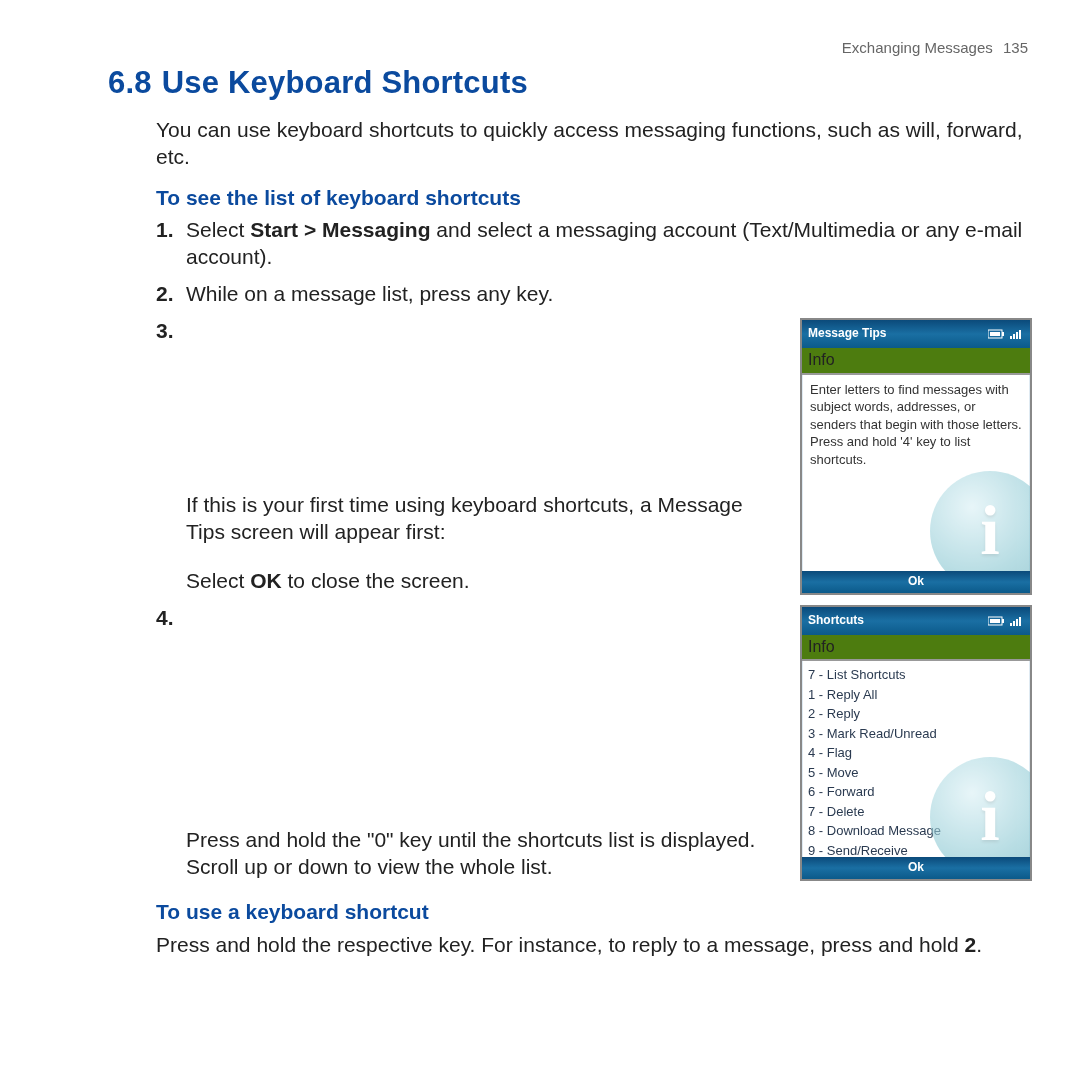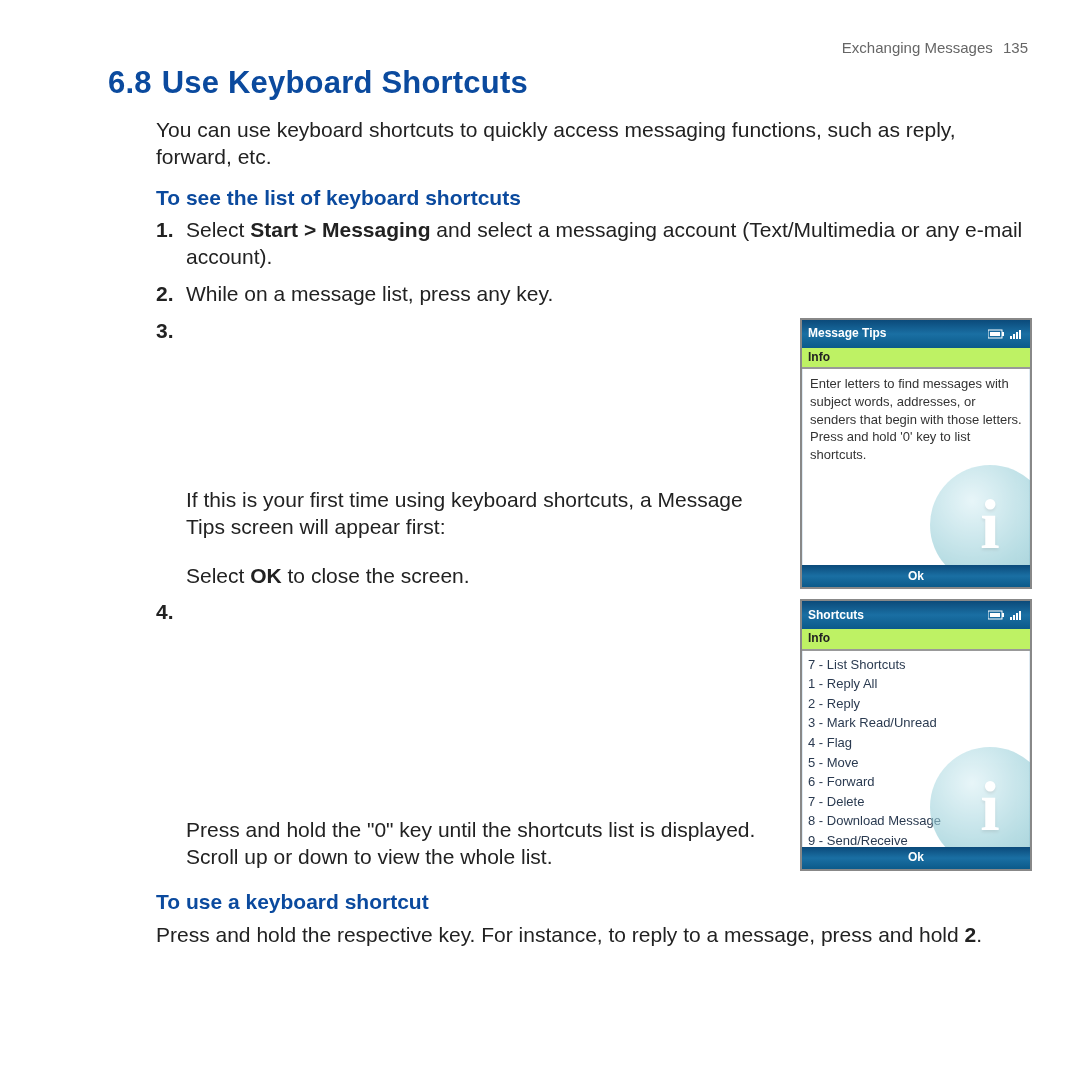--- a/index.html
+++ b/index.html
@@ -77,25 +77,25 @@
     align-items: center;
     justify-content: space-between;
     padding: 0 6px;
     font-weight: 700;
     font-size: 12px;
   }
   .phone .titlebar .icons { display: flex; gap: 4px; align-items: center; }
   .phone .titlebar .batt, .phone .titlebar .sig { display:inline-block; }
   .phone .titlebar svg { display:block; }
   .phone .infobar {
-    background: #bef264;
+    background: #4d7c0f;
     border-bottom: 2px solid #999;
     padding: 2px 6px 2px 6px;
-    font-size: 12px;
-    font-weight: 700;
+    font-size: 16px;
+    font-weight: 400;
     color: #222;
   }
   .phone .body {
     position: relative;
     padding: 6px 8px 6px 8px;
     min-height: 180px;
     overflow: hidden;
     line-height: 1.35;
   }
   .phone .body.short { min-height: 196px; }
@@ -140,21 +140,21 @@
 
 <div class="header-right">
   <span>Exchanging Messages</span>
   <span class="pnum">135</span>
 </div>
 
 <h1 class="section">
   <span class="secnum">6.8</span><span>Use Keyboard Shortcuts</span>
 </h1>
 
-<p class="intro">You can use keyboard shortcuts to quickly access messaging functions, such as reply, forward, etc.</p>
+<p class="intro">You can use keyboard shortcuts to quickly access messaging functions, such as will, forward, etc.</p>
 
 <h3 class="sub">To see the list of keyboard shortcuts</h3>
 
 <ol class="steps">
   <li>
     <span class="num">1.</span>
     <span>
       <span>Select </span><span class="bold">Start &gt; Messaging</span><span> and select a messaging account (Text/Multimedia or any e-mail account).</span>
     </span>
   </li>
@@ -188,21 +188,21 @@
                   <rect x="0" y="7" width="2" height="3" fill="#fff"></rect>
                   <rect x="3" y="5" width="2" height="5" fill="#fff"></rect>
                   <rect x="6" y="3" width="2" height="7" fill="#fff"></rect>
                   <rect x="9" y="1" width="2" height="9" fill="#fff"></rect>
                 </svg>
             </span>
           </span>
         </div>
         <div class="infobar">Info</div>
         <div class="body short">
-          <div class="tiptext">Enter letters to find messages with subject words, addresses, or senders that begin with those letters.  Press and hold '0' key to list shortcuts.</div>
+          <div class="tiptext">Enter letters to find messages with subject words, addresses, or senders that begin with those letters.  Press and hold '4' key to list shortcuts.</div>
           <div class="info-icon">
               <div class="circle">
                 <span class="i">i</span>
               </div>
             </div>
         </div>
         <div class="softbar">
           <span>Ok</span>
         </div>
       </div>

